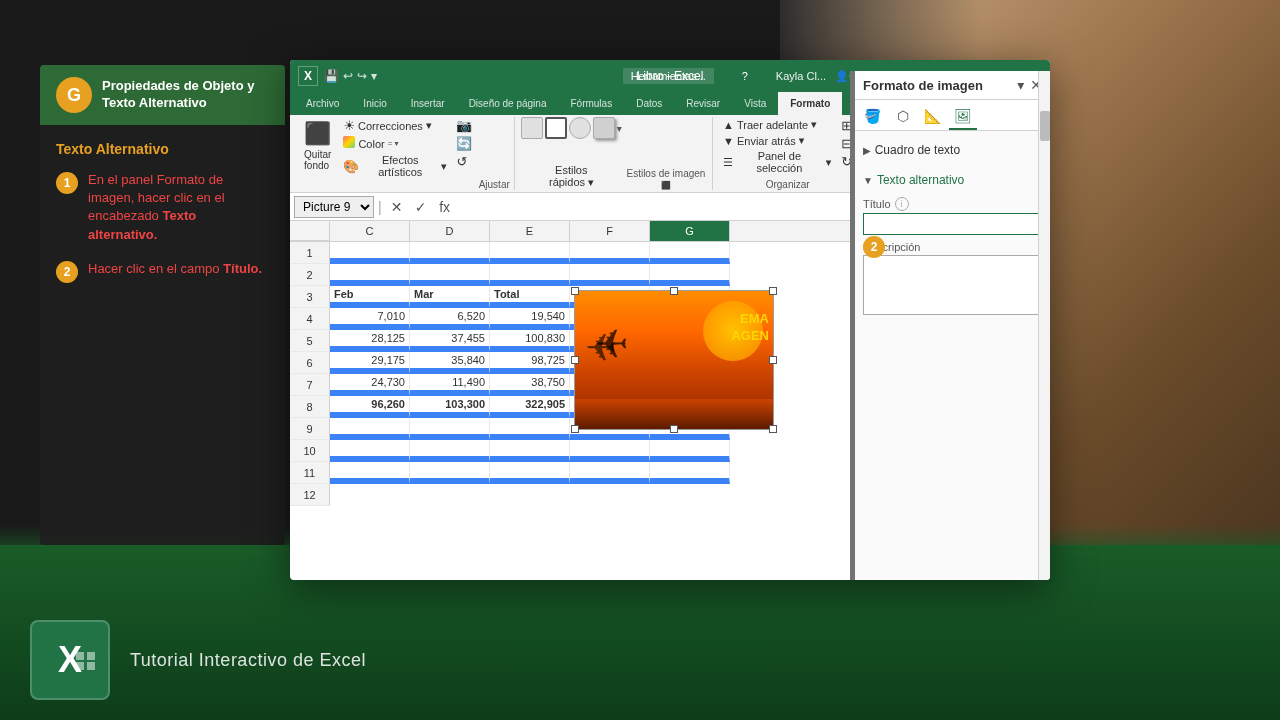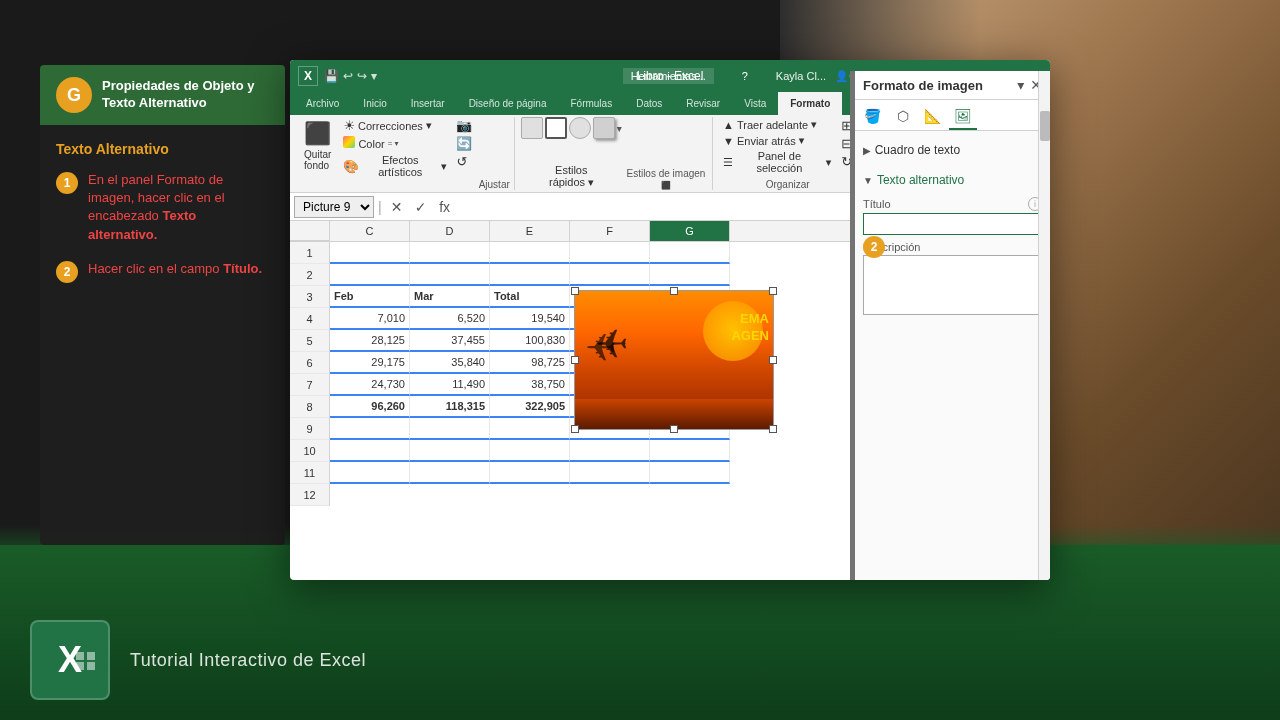--- a/index.html
+++ b/index.html
@@ -342,21 +342,21 @@
     }
 
     .grid-row {
       display: flex;
     }
 
     .cell {
       width: 80px;
       height: 22px;
       border-right: 1px solid #e8e8e8;
-      border-bottom: 2px solid #3b82f6;
+      border-bottom: 6px solid #3b82f6;
       display: flex;
       align-items: center;
       justify-content: flex-end;
       padding-right: 4px;
       font-size: 11px;
       color: #333;
       flex-shrink: 0;
     }
 
     .cell.bold { font-weight: 700; }
@@ -516,21 +516,20 @@
       margin-top: 6px;
     }
 
     .format-label {
       font-size: 11px;
       color: #555;
       display: flex;
       align-items: center;
       gap: 4px;
       margin-bottom: 2px;
-      justify-content: space-between;
     }
 
     .format-info {
       width: 14px;
       height: 14px;
       border: 1px solid #aaa;
       border-radius: 50%;
       display: flex;
       align-items: center;
       justify-content: center;
@@ -1059,21 +1058,21 @@
             <div class="grid-row">
               <div class="cell">24,730</div>
               <div class="cell">11,490</div>
               <div class="cell">38,750</div>
               <div class="cell empty"></div>
               <div class="cell empty"></div>
             </div>
 
             <div class="grid-row">
               <div class="cell bold">96,260</div>
-              <div class="cell bold">118,315</div>
+              <div class="cell bold">103,300</div>
               <div class="cell bold">322,905</div>
               <div class="cell empty"></div>
               <div class="cell empty"></div>
             </div>
 
             <div class="grid-row">
               <div class="cell empty"></div>
               <div class="cell empty"></div>
               <div class="cell empty"></div>
               <div class="cell empty"></div>

